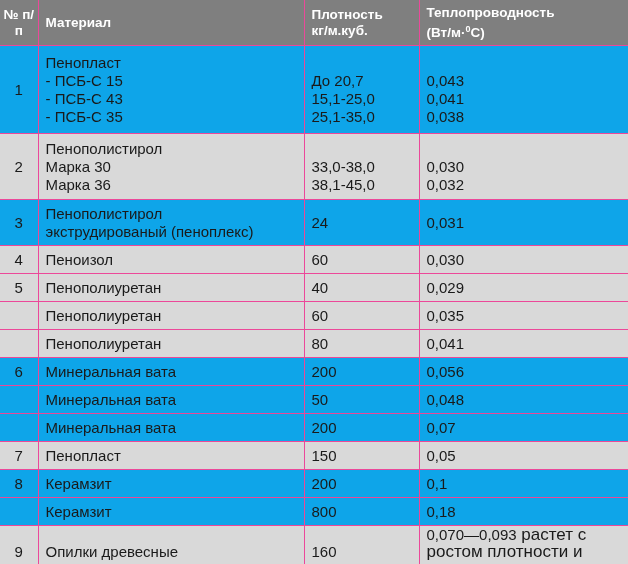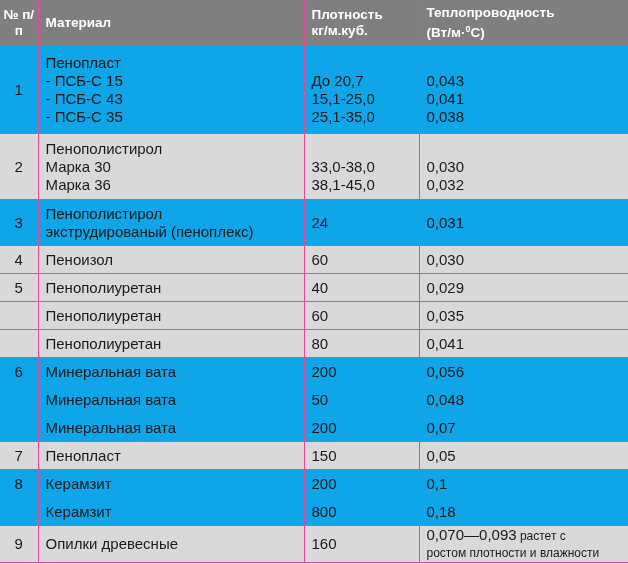--- a/index.html
+++ b/index.html
@@ -41,21 +41,21 @@
     thead th.h-mat, thead th.h-den, thead th.h-tc { padding-left: 7px; }
     thead th .sup { font-size: 9px; vertical-align: 5px; }
     tr.light td { background: #0ea5e9; }
     tr.gray td  { background: #d9d9d9; }
     tr.h1 td { height: 87px; }
     tr.h2 td { height: 65px; }
     tr.h3 td { height: 45px; }
     tr.hs td { height: 27px; }
     tr.hl td { height: 36px; }
     .line { display: block; }
-    .note { font-size: 12px; }
+    .note { font-size: 17px; }
     td.tc-multi { line-height: 17px; }
   </style>
 </head>
 <body>
 
 <table>
   <colgroup>
     <col class="c-num">
       <col class="c-mat">
       <col class="c-den">

